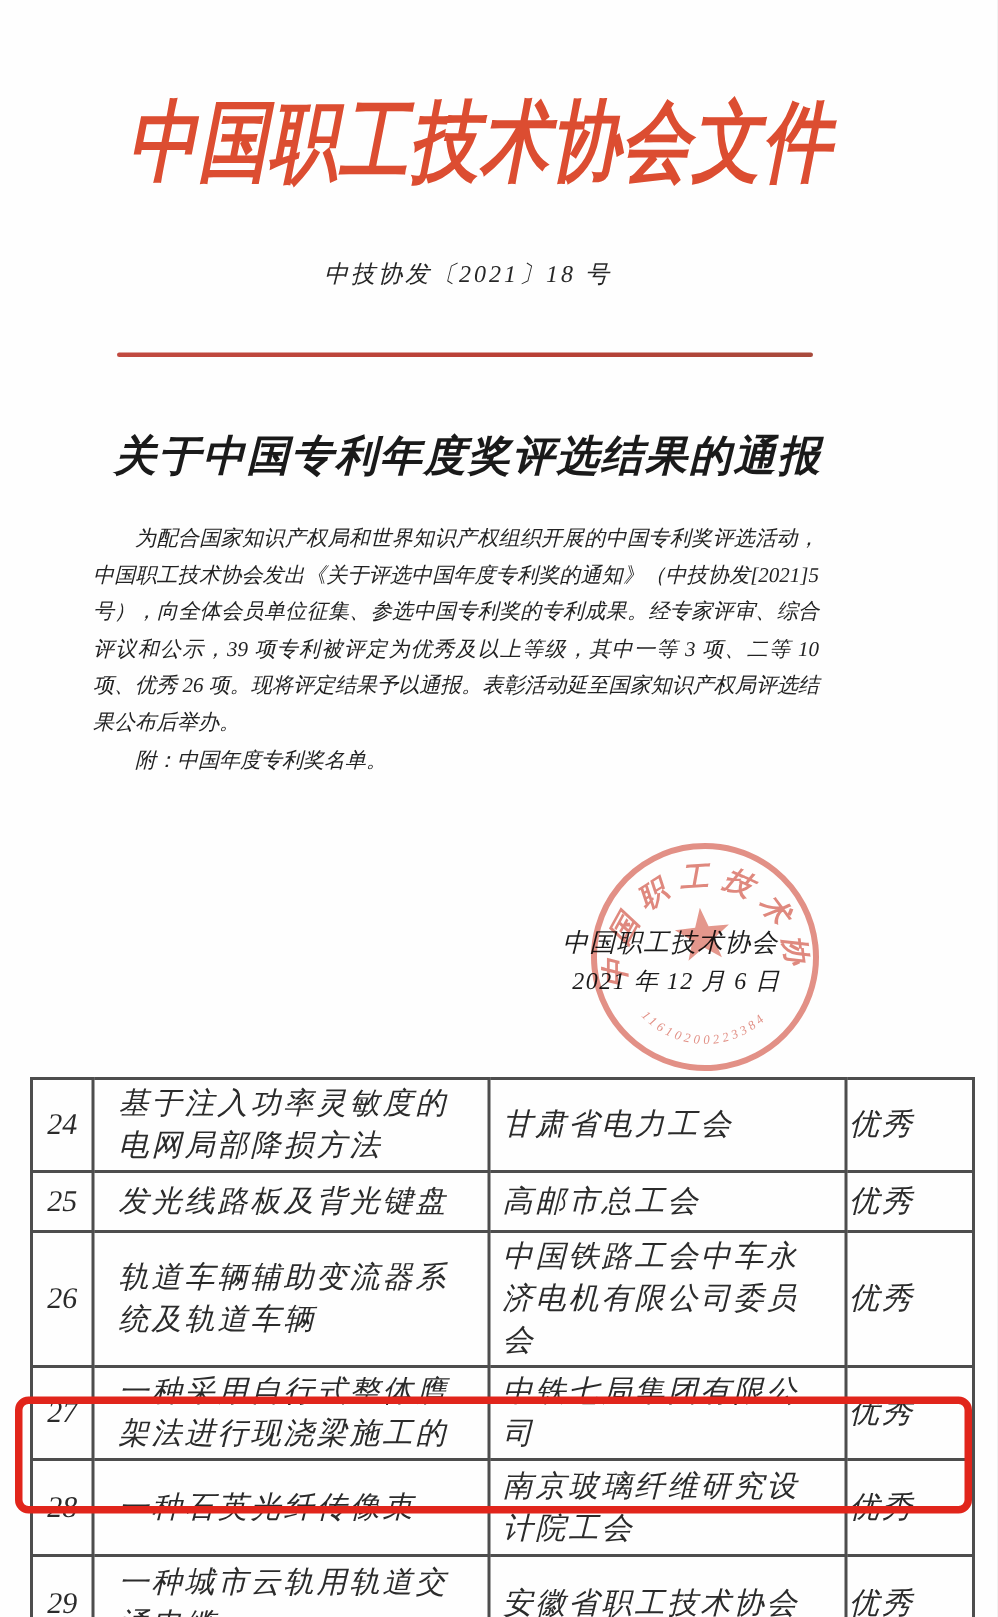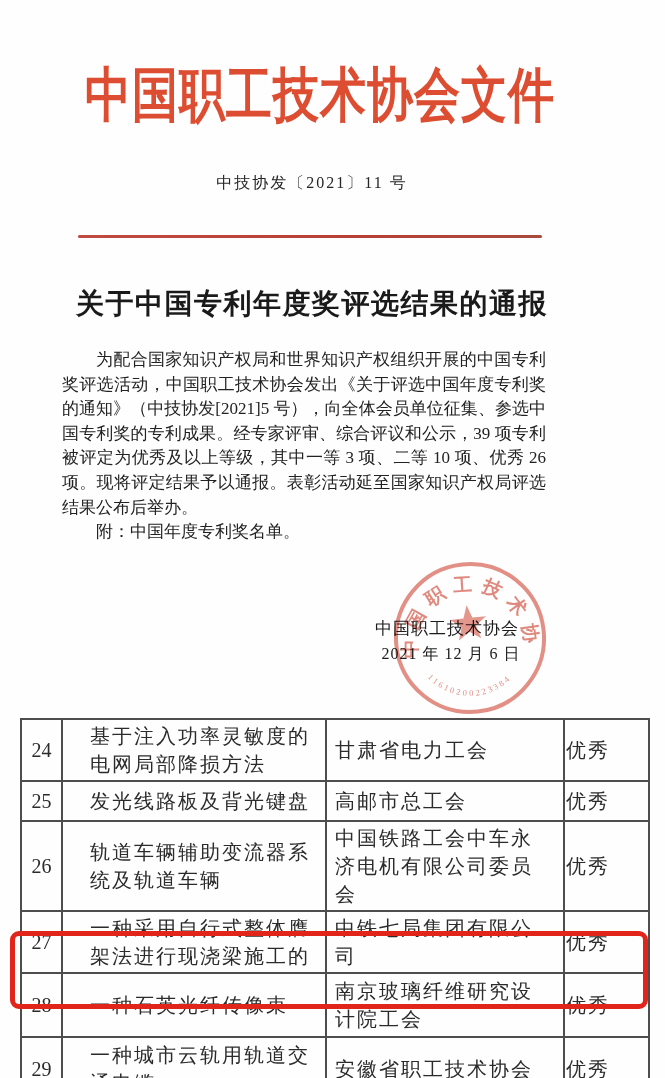--- a/index.html
+++ b/index.html
@@ -4,20 +4,21 @@
 <style>
   html,body{margin:0;padding:0;background:#e9e9e9;}
   .page{
     position:relative;
     width:665px;height:1078px;
     background:#fefefe;
     overflow:hidden;
     font-family:"Liberation Serif","DejaVu Serif",serif;
     color:#1f1f1f;
     margin:0 auto;
+    font-style:italic;
   }
   .letterhead{
     position:absolute;top:56px;left:0;width:640px;
     text-align:center;
     font-size:46px;font-weight:700;
     color:#dc4d31;
     letter-spacing:1px;
     transform:scaleY(1.28);
     transform-origin:top center;
     white-space:nowrap;
@@ -33,21 +34,21 @@
     border-radius:2px;
   }
   .doc-title{
     position:absolute;top:285px;left:0;width:624px;margin:0;
     text-align:center;
     font-size:28px;font-weight:700;color:#1a1a1a;
     letter-spacing:1.5px;
   }
   .body-block{
     position:absolute;top:348px;left:62px;width:484px;
-    font-size:17px;line-height:24.6px;
+    font-size:14px;line-height:24.6px;
     text-align:justify;
     color:#222;
   }
   .body-block p{margin:0;text-indent:2em;}
   .sig-org{
     position:absolute;top:617px;left:357px;width:180px;
     text-align:center;font-size:17px;letter-spacing:1px;color:#1c1c1c;
     z-index:2;
   }
   .sig-date{
@@ -69,39 +70,39 @@
     font-size:20px;color:#2b2b2b;
   }
   .awards-table td{
     border:2px solid #4d4d4d;
     vertical-align:middle;
     line-height:28px;
     letter-spacing:2px;
     overflow:hidden;
   }
   .awards-table td.c-no{ text-align:center;letter-spacing:0;}
-  .awards-table td.c-patent{ padding:2px 6px 2px 27px;}
+  .awards-table td.c-patent{ padding:2px 6px 2px 16px;}
   .awards-table td.c-org{ padding:2px 10px 2px 8px;}
   .awards-table td.c-grade{ text-align:left;}
   .highlight-box{
     position:absolute;left:10px;top:931px;width:628px;height:68px;
     border:5px solid #e1251b;
     border-radius:9px;
     z-index:5;
     background:transparent;
   }
 </style>
 </head>
 <body>
 
 <div class="page">
 
   <div class="letterhead">中国职工技术协会文件</div>
 
-  <div class="docnum">中技协发〔2021〕11 号</div>
+  <div class="docnum">中技协发〔2021〕18 号</div>
 
   <div class="red-rule"></div>
 
   <h1 class="doc-title">关于中国专利年度奖评选结果的通报</h1>
 
   <div class="body-block">
     <p>为配合国家知识产权局和世界知识产权组织开展的中国专利奖评选活动，中国职工技术协会发出《关于评选中国年度专利奖的通知》（中技协发[2021]5 号），向全体会员单位征集、参选中国专利奖的专利成果。经专家评审、综合评议和公示，39 项专利被评定为优秀及以上等级，其中一等 3 项、二等 10 项、优秀 26 项。现将评定结果予以通报。表彰活动延至国家知识产权局评选结果公布后举办。</p>
     <p>附：中国年度专利奖名单。</p>
   </div>
 

